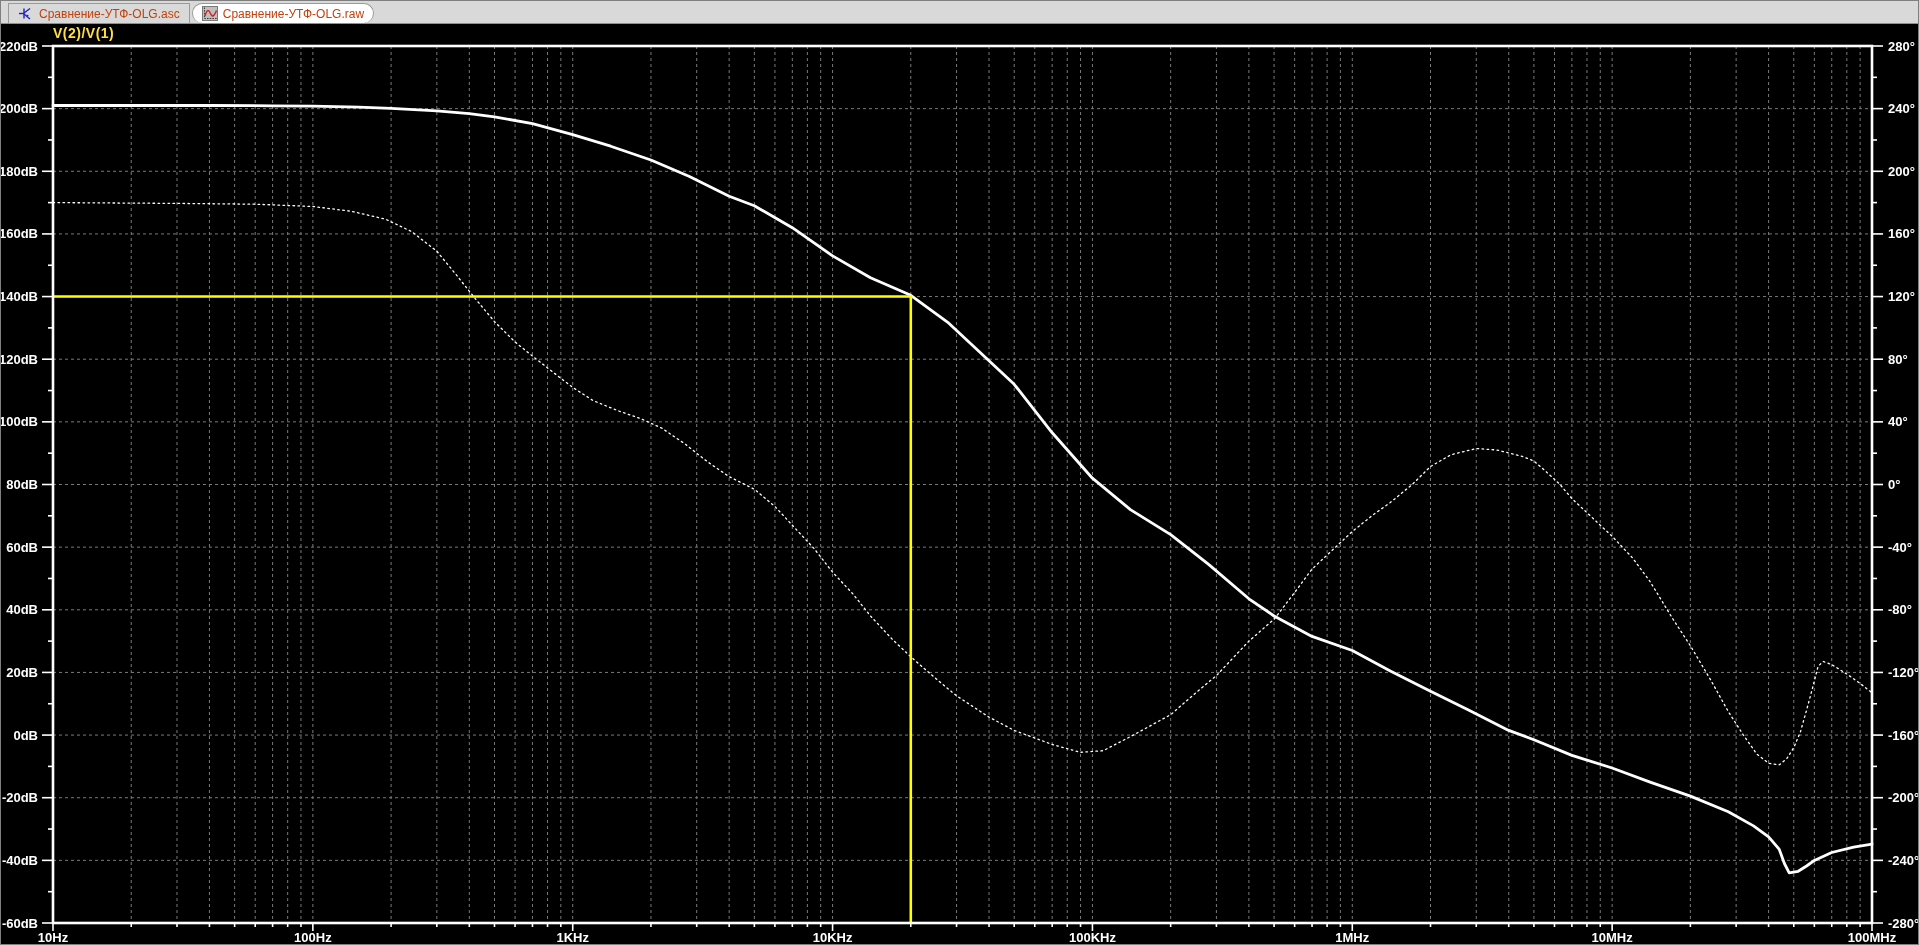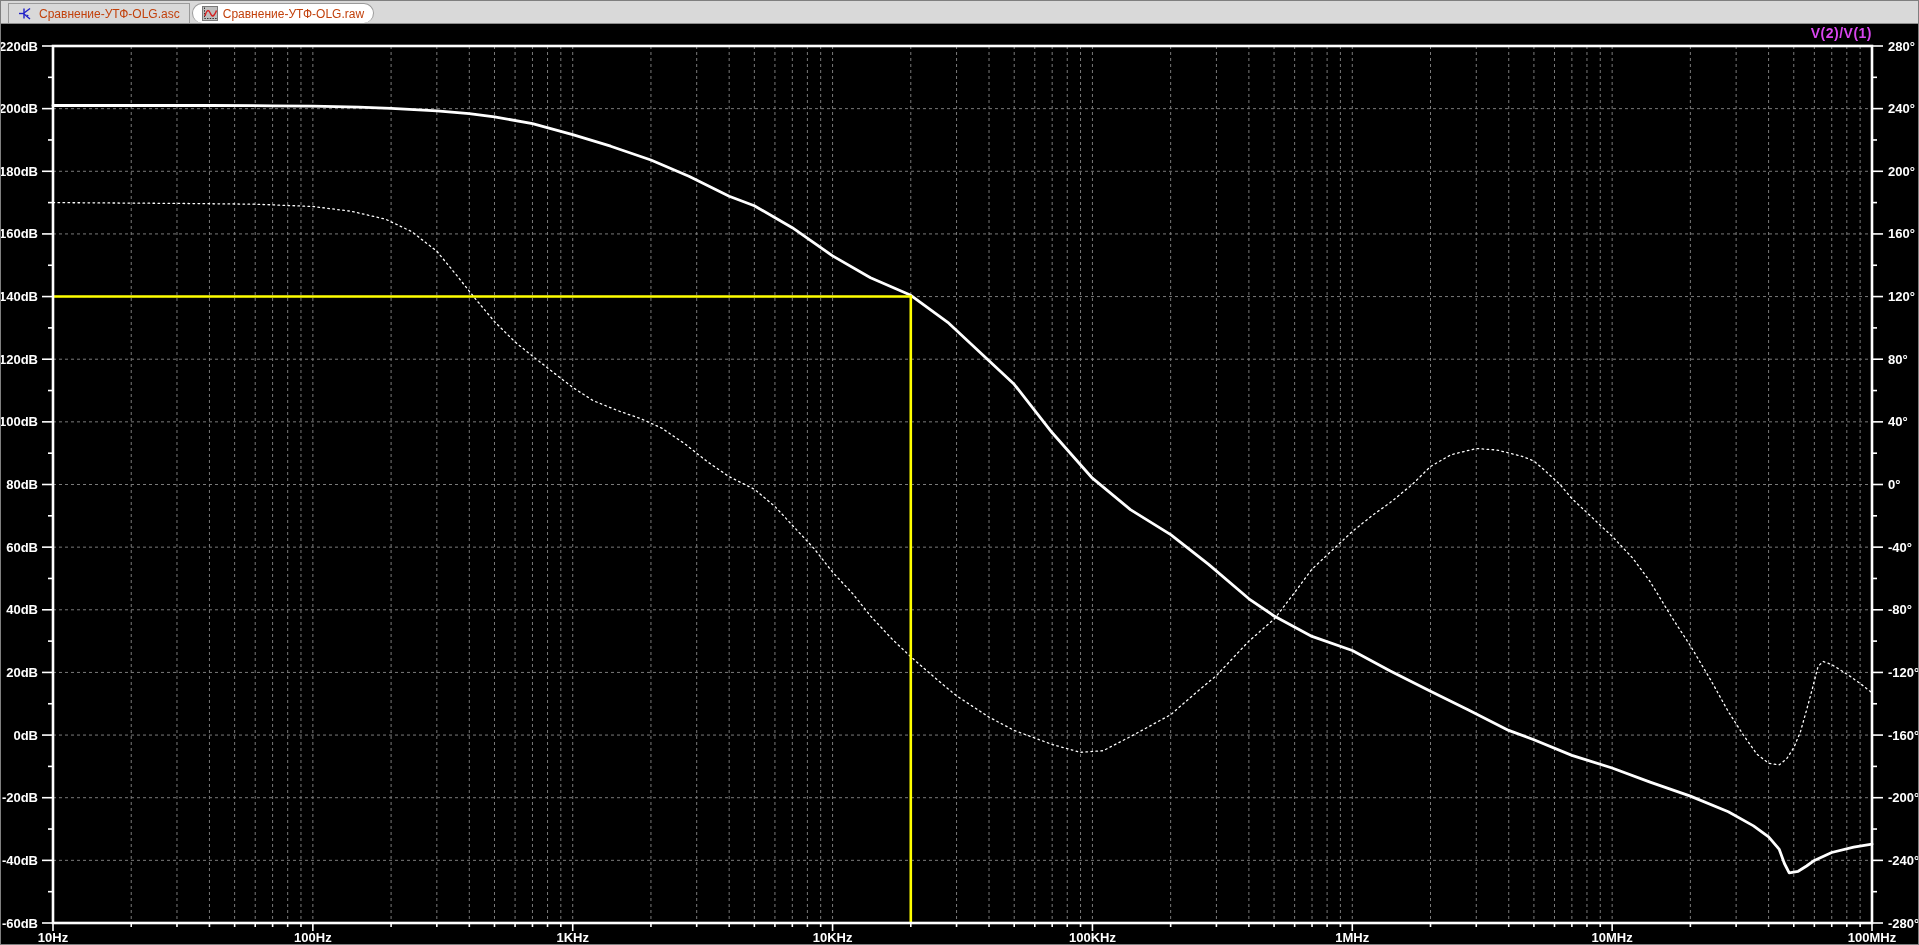--- a/index.html
+++ b/index.html
@@ -15,22 +15,22 @@
   }
   .tab{
     display:flex;align-items:center;gap:5px;padding:0 9px;
     font-size:12px;color:#c2410c;background:#d9d9d9;
     border:1px solid #9a9a9a;border-bottom:none;cursor:default;white-space:nowrap;
   }
   .tab.active{background:#ffffff;border-radius:10px;}
   .tab + .tab{margin-left:2px;}
   .tab .icon{display:inline-flex;width:16px;height:15px;}
   .plot-title{
-    position:absolute;left:52px;top:24px;width:1819px;text-align:right;
-    color:#d946ef;font-size:14px;font-weight:bold;letter-spacing:.5px;
+    position:absolute;left:52px;top:24px;width:1819px;text-align:left;
+    color:#fde047;font-size:14px;font-weight:bold;letter-spacing:.5px;
   }
   svg.plot{position:absolute;left:0;top:0;}
 </style>
 </head>
 <body>
 
 <div class="window">
 
   <div class="tabbar">
     <div class="tab">

